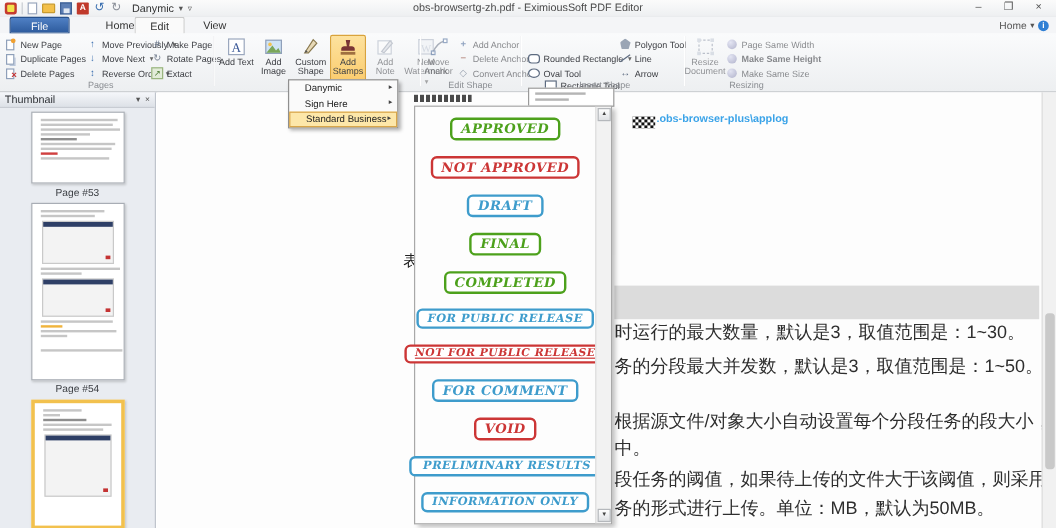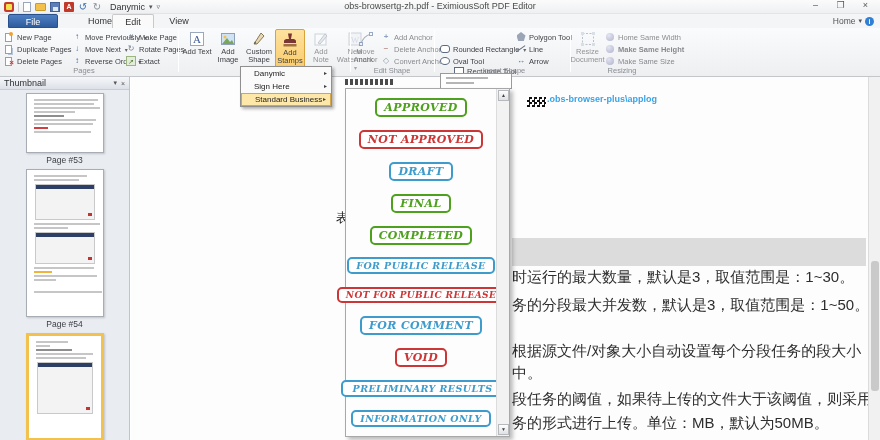--- a/index.html
+++ b/index.html
@@ -333,21 +333,21 @@
             <rect x="2.5" y="2.5" width="11" height="11" fill="none" stroke="#8a93a5" stroke-dasharray="2 1.5"></rect>
             <rect x="1" y="1" width="3" height="3" fill="#c3cad6"></rect>
             <rect x="12" y="1" width="3" height="3" fill="#c3cad6"></rect>
             <rect x="1" y="12" width="3" height="3" fill="#c3cad6"></rect>
             <rect x="12" y="12" width="3" height="3" fill="#c3cad6"></rect>
           </svg>
         <span class="blabel">Resize Document</span>
       </div>
       <div class="smallrow" style="left:33px;top:4px;opacity:.6;">
         <span class="ico"><span class="i-sphere" style="display:inline-block"></span></span>
-        <span>Home Same Width</span>
+        <span>Page Same Width</span>
       </div>
       <div class="smallrow" style="left:33px;top:16px;opacity:.6;font-weight:bold;">
         <span class="ico"><span class="i-sphere" style="display:inline-block"></span></span>
         <span>Make Same Height</span>
       </div>
       <div class="smallrow" style="left:33px;top:28px;opacity:.6;">
         <span class="ico"><span class="i-sphere" style="display:inline-block"></span></span>
         <span>Make Same Size</span>
       </div>
       <div class="grouplabel">Resizing</div>
@@ -458,21 +458,21 @@
   </div>
 
   <div class="submenu">
     <div class="stampcol">
       <div class="stamp" style="color: rgb(77, 161, 28); border-color: rgb(77, 161, 28);">APPROVED</div>
       <div class="stamp" style="color: rgb(204, 54, 54); border-color: rgb(204, 54, 54);">NOT APPROVED</div>
       <div class="stamp" style="color: rgb(62, 156, 204); border-color: rgb(62, 156, 204);">DRAFT</div>
       <div class="stamp" style="color: rgb(77, 161, 28); border-color: rgb(77, 161, 28);">FINAL</div>
       <div class="stamp" style="color: rgb(77, 161, 28); border-color: rgb(77, 161, 28);">COMPLETED</div>
       <div class="stamp" style="color: rgb(62, 156, 204); border-color: rgb(62, 156, 204); font-size: 9.5px;">FOR PUBLIC RELEASE</div>
-      <div class="stamp" style="color: rgb(204, 54, 54); border-color: rgb(204, 54, 54); font-size: 9px;">NOT FOR PUBLIC RELEASE</div>
+      <div class="stamp" style="color: rgb(204, 54, 54); border-color: rgb(204, 54, 54); font-size: 9px; text-decoration: underline;">NOT FOR PUBLIC RELEASE</div>
       <div class="stamp" style="color: rgb(62, 156, 204); border-color: rgb(62, 156, 204);">FOR COMMENT</div>
       <div class="stamp" style="color: rgb(204, 54, 54); border-color: rgb(204, 54, 54);">VOID</div>
       <div class="stamp" style="color: rgb(62, 156, 204); border-color: rgb(62, 156, 204); font-size: 9.5px; padding-left: 10px;">PRELIMINARY RESULTS</div>
       <div class="stamp" style="color: rgb(62, 156, 204); border-color: rgb(62, 156, 204); font-size: 9.5px;">INFORMATION ONLY</div>
     </div>
     <div class="sub-scroll">
       <div class="scrollbtn up">▲</div>
       <div class="scrollbtn down">▼</div>
     </div>
   </div>

